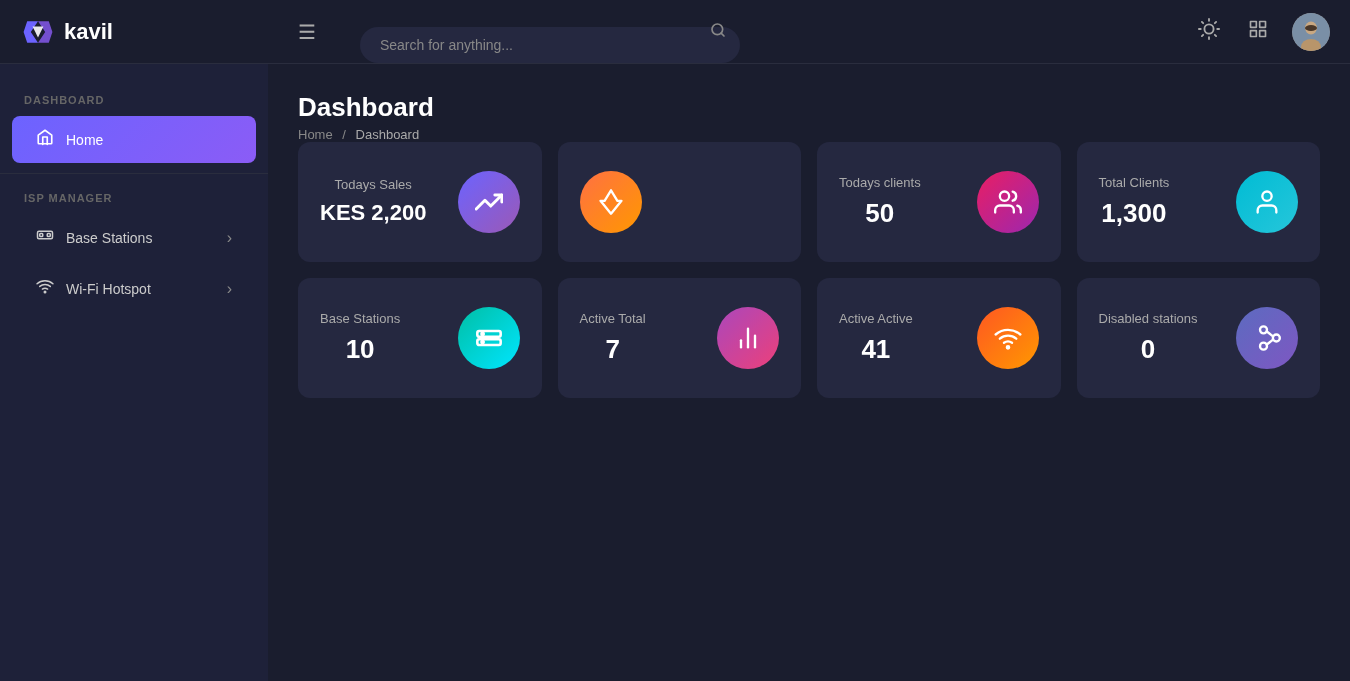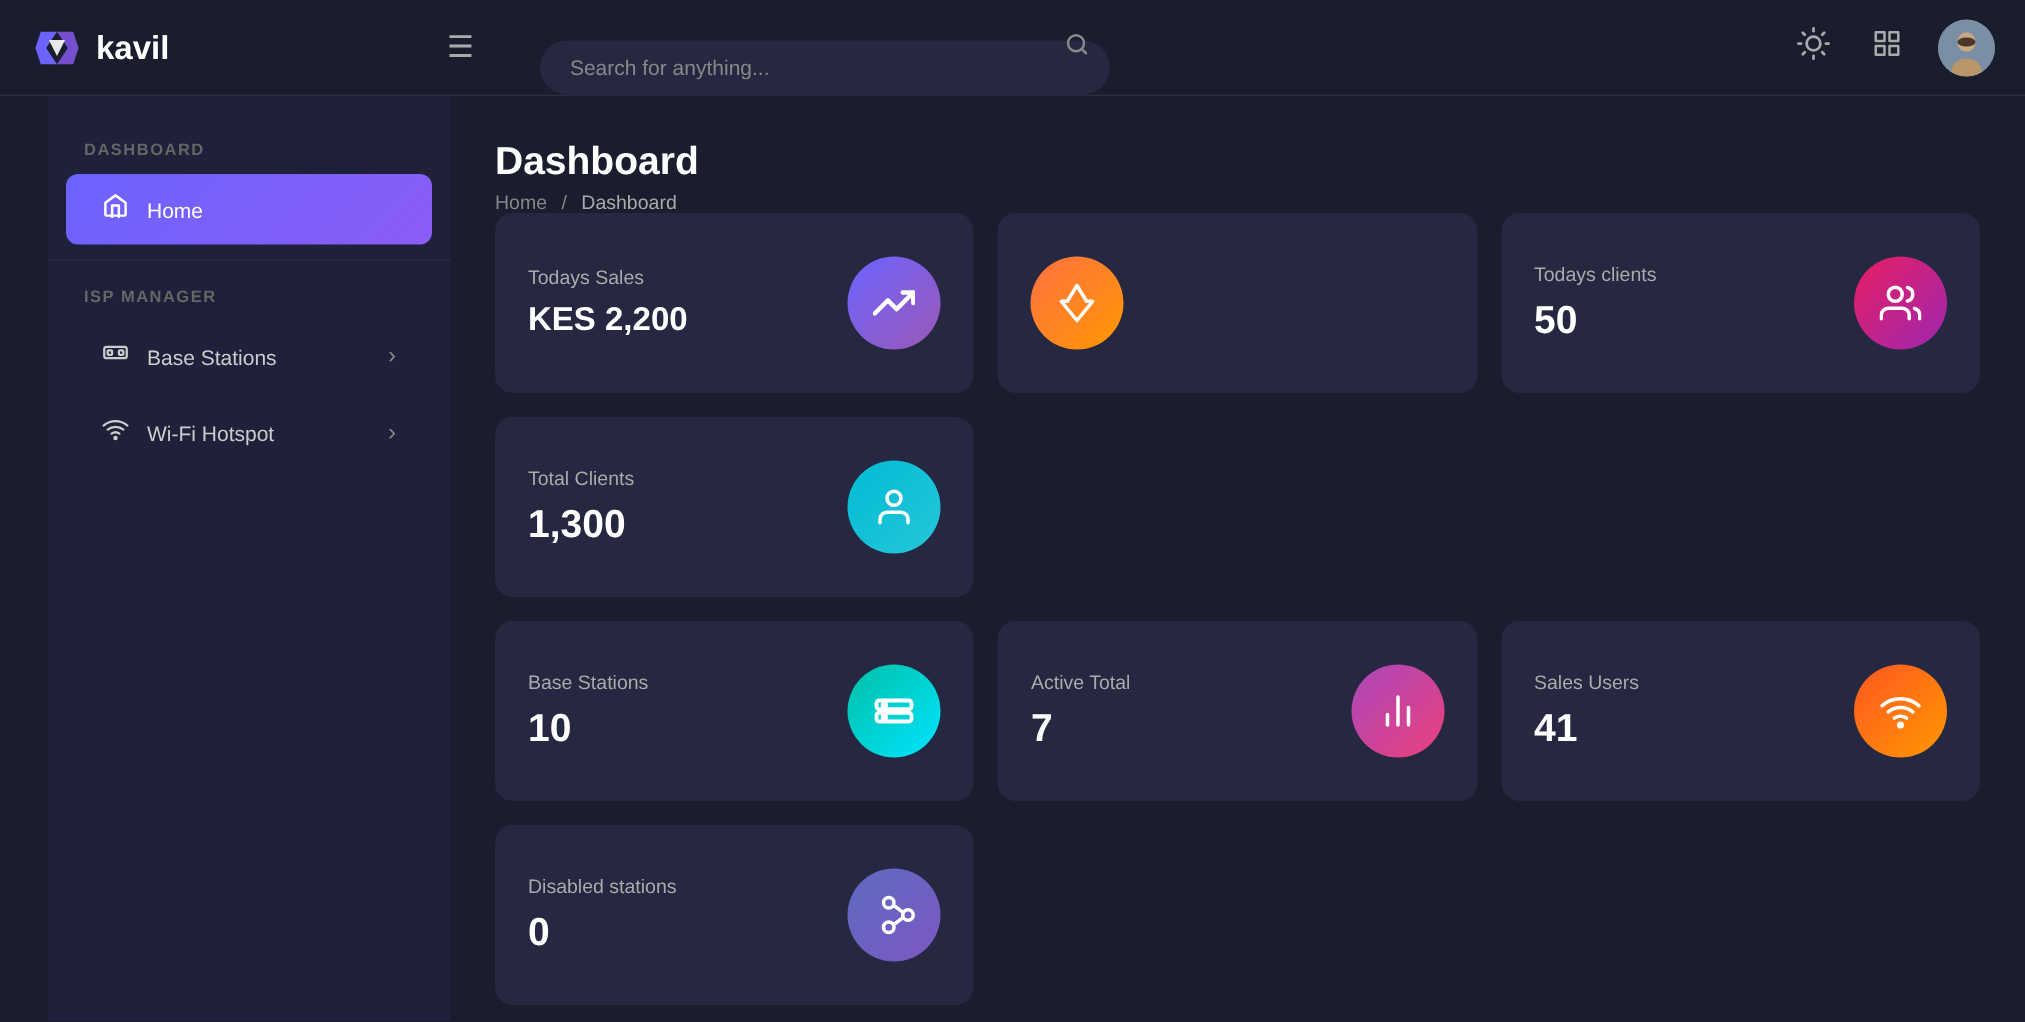--- a/index.html
+++ b/index.html
@@ -104,21 +104,20 @@
       justify-content: center;
       cursor: pointer;
     }
     .avatar svg { width: 38px; height: 38px; }
 
     
     .main-layout {
       display: flex;
       flex: 1;
       overflow: hidden;
-      padding-left: 32px;
     }
 
     
     .sidebar {
       width: 268px;
       background: #1e2139;
       flex-shrink: 0;
       padding: 20px 0;
       display: flex;
       flex-direction: column;
@@ -170,23 +169,24 @@
       font-size: 13px;
       color: #888;
     }
     .breadcrumb a { color: #888; text-decoration: none; }
     .breadcrumb .sep { margin: 0 6px; }
     .breadcrumb .current { color: #aaa; }
 
     
     .cards-grid {
       display: grid;
-      grid-template-columns: repeat(3, 1fr);
+      grid-template-columns: repeat(4, 1fr);
       gap: 16px;
       margin-bottom: 16px;
+      text-align: center;
     }
     .stat-card {
       background: #252840;
       border-radius: 12px;
       padding: 24px 22px;
       display: flex;
       align-items: center;
       justify-content: space-between;
       min-height: 120px;
     }
@@ -409,21 +409,21 @@
     <div class="stat-icon-circle grad-purple-pink">
       <svg width="28" height="28" viewBox="0 0 24 24" fill="none" stroke="#fff" stroke-width="2" stroke-linecap="round" stroke-linejoin="round">
               <line x1="18" y1="20" x2="18" y2="10"></line>
               <line x1="12" y1="20" x2="12" y2="4"></line>
               <line x1="6" y1="20" x2="6" y2="14"></line>
             </svg>
     </div>
   </div>
         <div class="stat-card">
     <div class="stat-card-left">
-      <div class="stat-card-sublabel">Sales Users</div>
+      <div class="stat-card-sublabel">Active Active</div>
       <div class="stat-card-value">41</div>
     </div>
     <div class="stat-icon-circle grad-orange-deep">
       <svg width="28" height="28" viewBox="0 0 24 24" fill="none" stroke="#fff" stroke-width="2" stroke-linecap="round" stroke-linejoin="round">
               <path d="M5 12.55a11 11 0 0114.08 0"></path>
               <path d="M1.42 9a16 16 0 0121.16 0"></path>
               <path d="M8.53 16.11a6 6 0 016.95 0"></path>
               <circle cx="12" cy="20" r="1" fill="#fff"></circle>
             </svg>
     </div>

